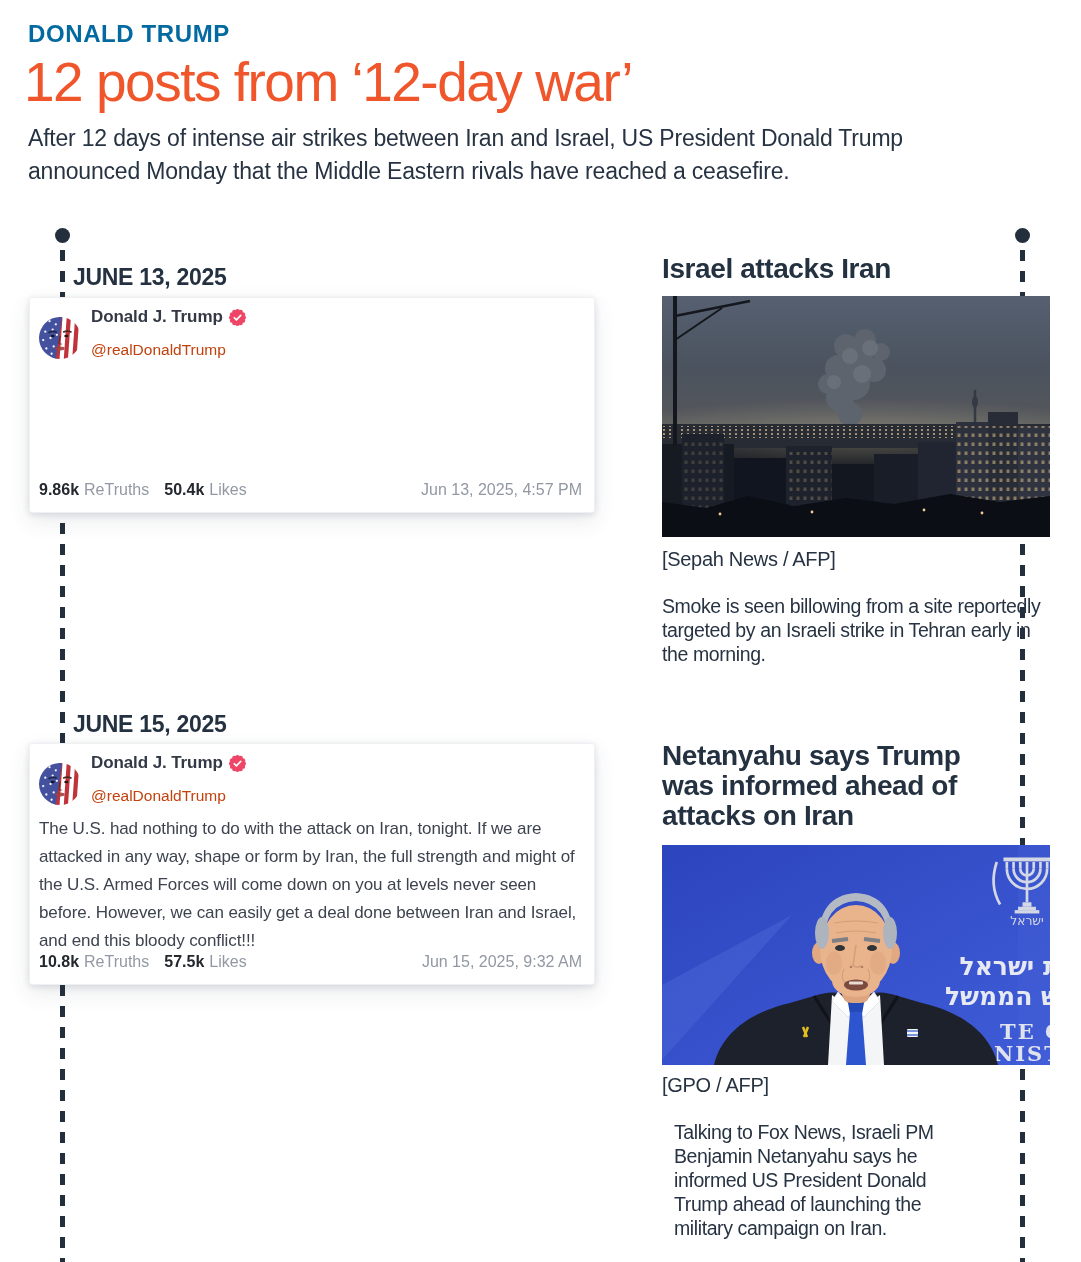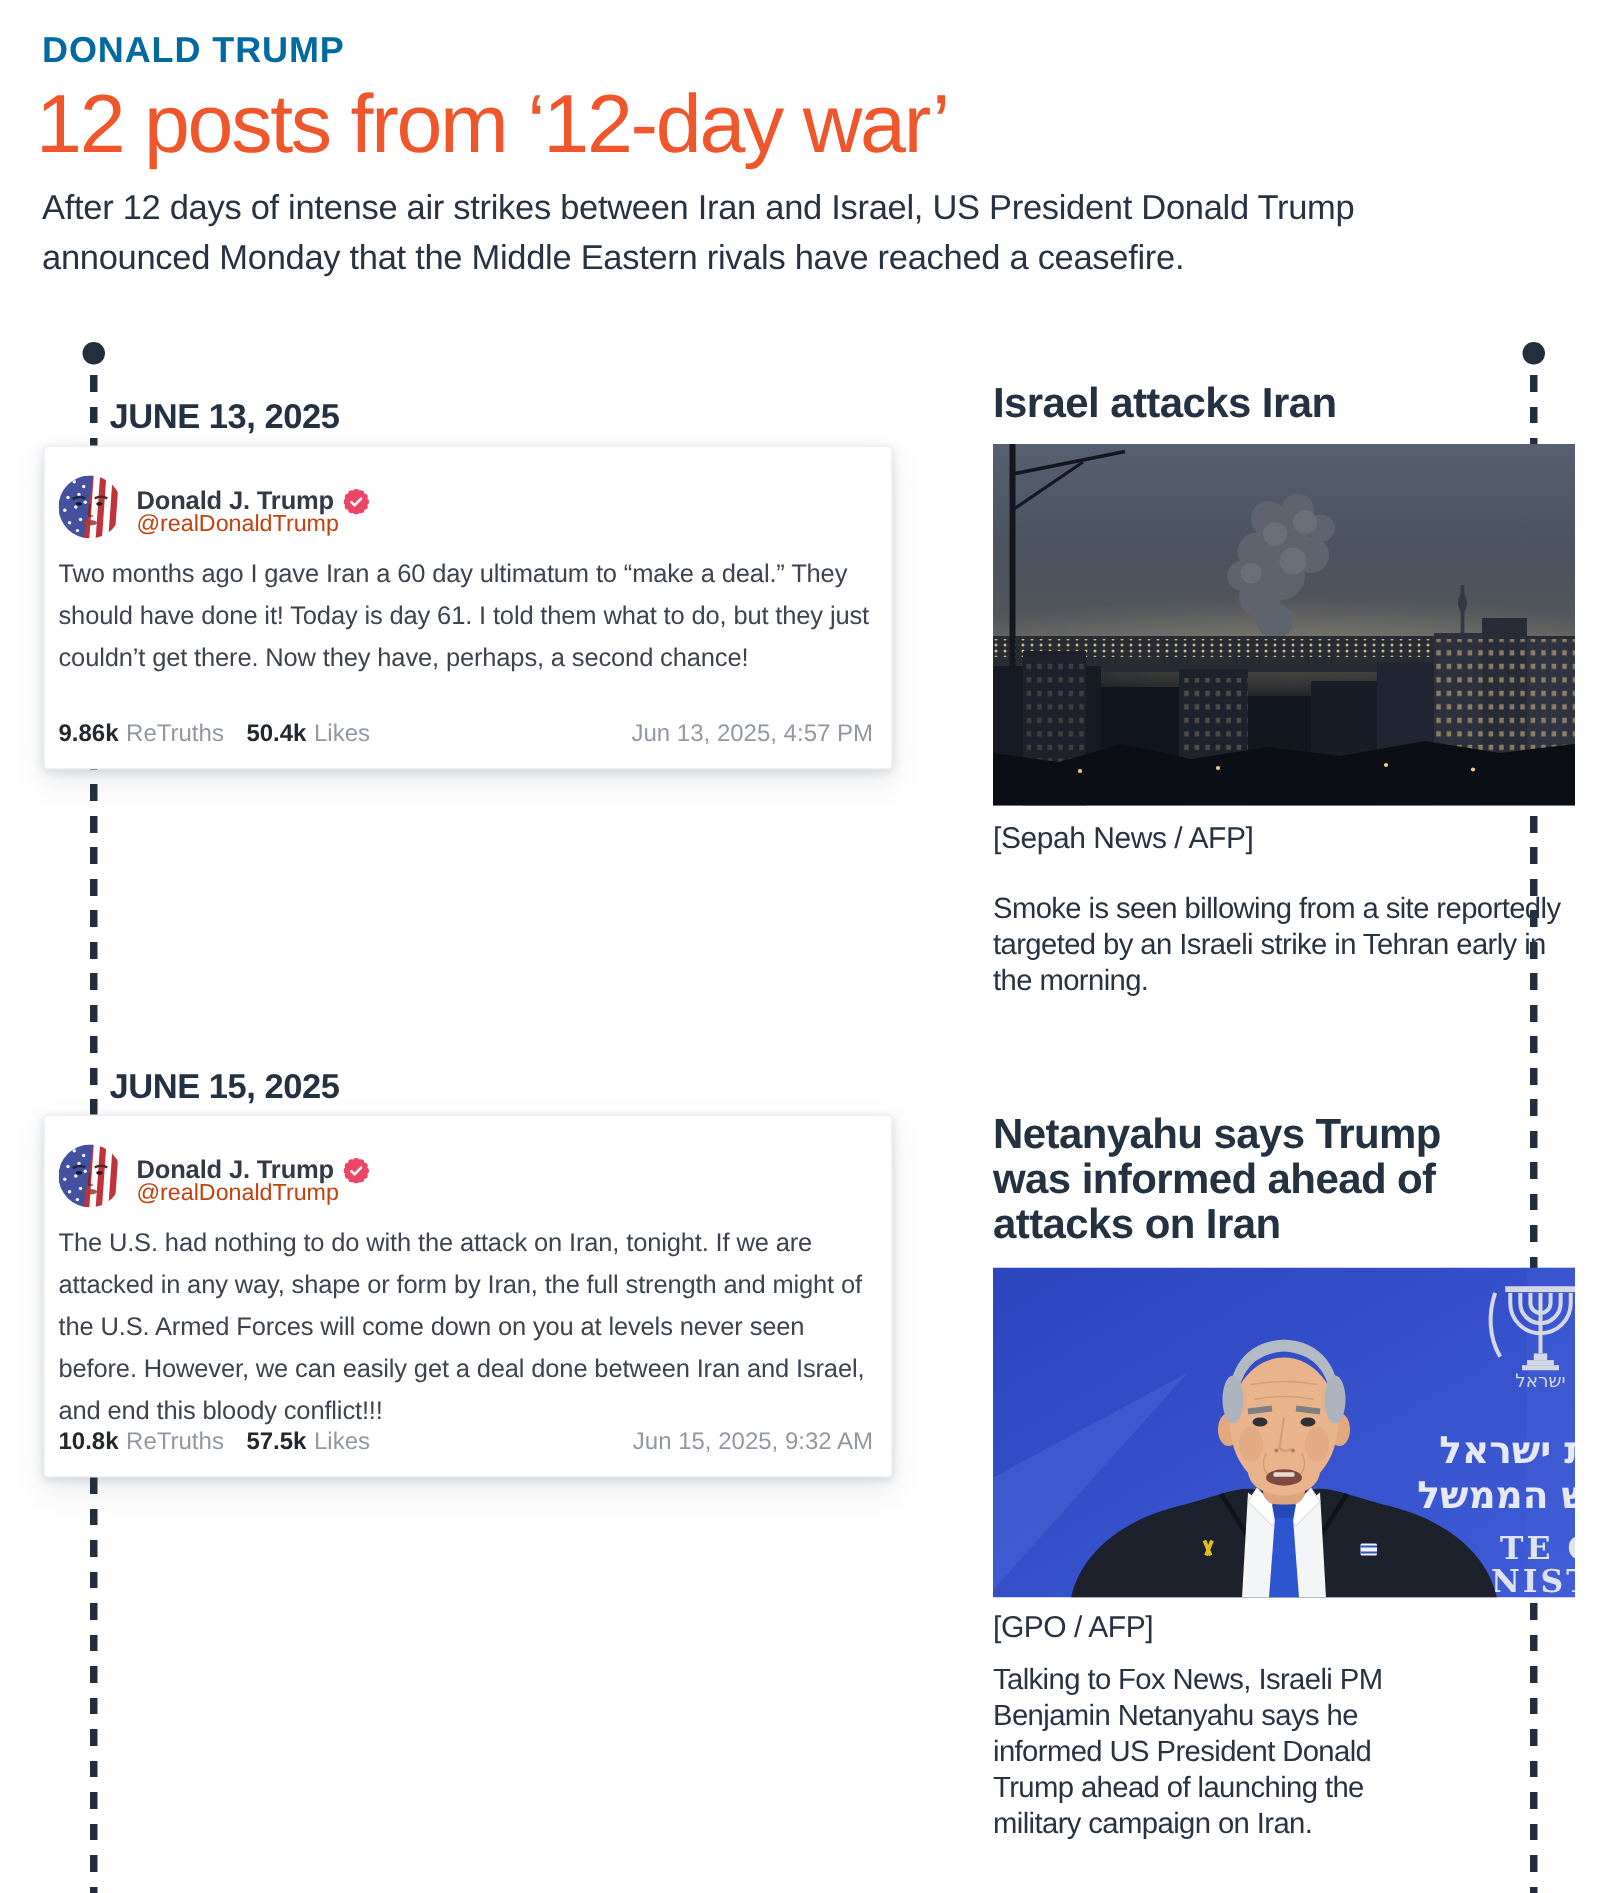--- a/index.html
+++ b/index.html
@@ -28,21 +28,21 @@
   .date-label{font-size:23px;font-weight:bold;letter-spacing:-.3px;color:#243140;left:73px;}
   .date-1{top:264px;}
   .date-2{top:711px;}
 
   .card{left:29px;width:566px;background:#fff;border-radius:3px;z-index:2;
     border:1px solid #eef0f3;box-sizing:border-box;
     box-shadow:0 2px 6px rgba(45,55,75,.14),0 8px 22px rgba(45,55,75,.10);}
   .card-1{top:297px;height:216px;}
   .card-2{top:743px;height:242px;}
   .avatar{left:9px;top:19px;width:42px;height:42px;}
-  .author-row{left:61px;top:26px;display:flex;align-items:center;gap:6px;}
+  .author-row{left:61px;top:9px;display:flex;align-items:center;gap:6px;}
   .author{font-size:17px;font-weight:bold;color:#333a46;letter-spacing:-.1px;}
   .badge{width:17px;height:17px;display:block;}
   .handle{left:61px;top:43px;font-size:15.5px;color:#c2410c;}
   .post-body{left:9px;right:9px;top:71px;font-size:17px;line-height:28px;color:#3d434f;letter-spacing:-.1px;}
   .card-footer{left:9px;right:12px;bottom:13px;display:flex;justify-content:space-between;align-items:baseline;font-size:16px;}
   .eng{display:flex;gap:15px;}
   .eng .pair{display:flex;gap:5px;}
   .cnt{font-weight:bold;color:#23282f;}
   .lbl{color:#9298a3;}
   .stamp{color:#9298a3;}
@@ -130,21 +130,20 @@
           <circle cx="6.3" cy="3.6" r="2.6"></circle>
         <circle cx="10" cy="2.6" r="2.6"></circle>
           <circle cx="13.7" cy="3.6" r="2.6"></circle>
           <circle cx="16.4" cy="6.3" r="2.6"></circle>
         <circle cx="10" cy="10" r="7.8"></circle>
       </g>
       <path d="M6.2,10.3 l2.5,2.5 l5.1,-5.3" stroke="#fff" stroke-width="2" fill="none" stroke-linecap="round" stroke-linejoin="round"></path>
     </svg>
   </div>
   <div class="abs handle">@realDonaldTrump</div>
-  <div class="abs post-body">Two months ago I gave Iran a 60 day ultimatum to “make a deal.” They should have done it! Today is day 61. I told them what to do, but they just couldn’t get there. Now they have, perhaps, a second chance!</div>
   <div class="abs card-footer">
     <div class="eng">
       <span class="pair">
           <span class="cnt">9.86k</span>
           <span class="lbl">ReTruths</span>
         </span>
       <span class="pair">
           <span class="cnt">50.4k</span>
           <span class="lbl">Likes</span>
         </span>
@@ -391,13 +390,13 @@
     </g>
     <g>
       <rect x="245" y="184" width="11" height="8" rx="1" fill="#f2f4f8"></rect>
       <line x1="245" y1="186" x2="256" y2="186" stroke="#2b52c8" stroke-width="1.2"></line>
       <line x1="245" y1="190" x2="256" y2="190" stroke="#2b52c8" stroke-width="1.2"></line>
     </g>
   </g>
 </svg>
 
 <div class="abs credit credit-2">[GPO / AFP]</div>
-<p class="abs caption cap-2" style="margin:0;">Talking to Fox News, Israeli PM Benjamin Netanyahu says he informed US President Donald Trump ahead of launching the military campaign on Iran.</p>
+<p class="abs caption cap-2" style="margin:12px;">Talking to Fox News, Israeli PM Benjamin Netanyahu says he informed US President Donald Trump ahead of launching the military campaign on Iran.</p>
 
 </body></html>

